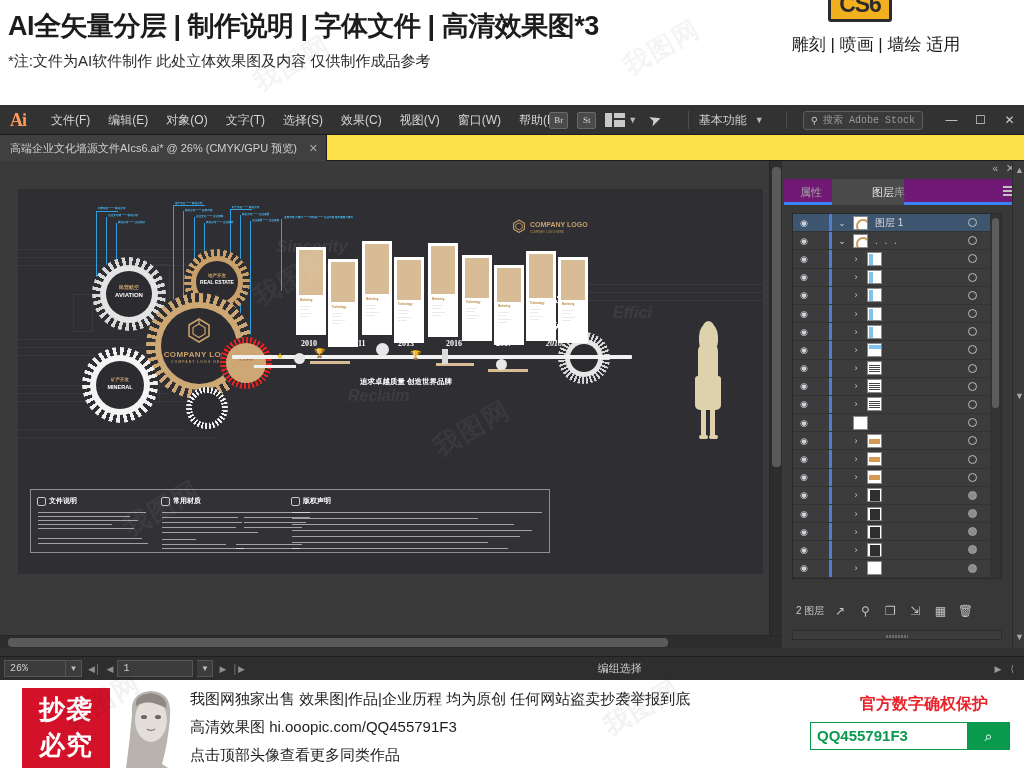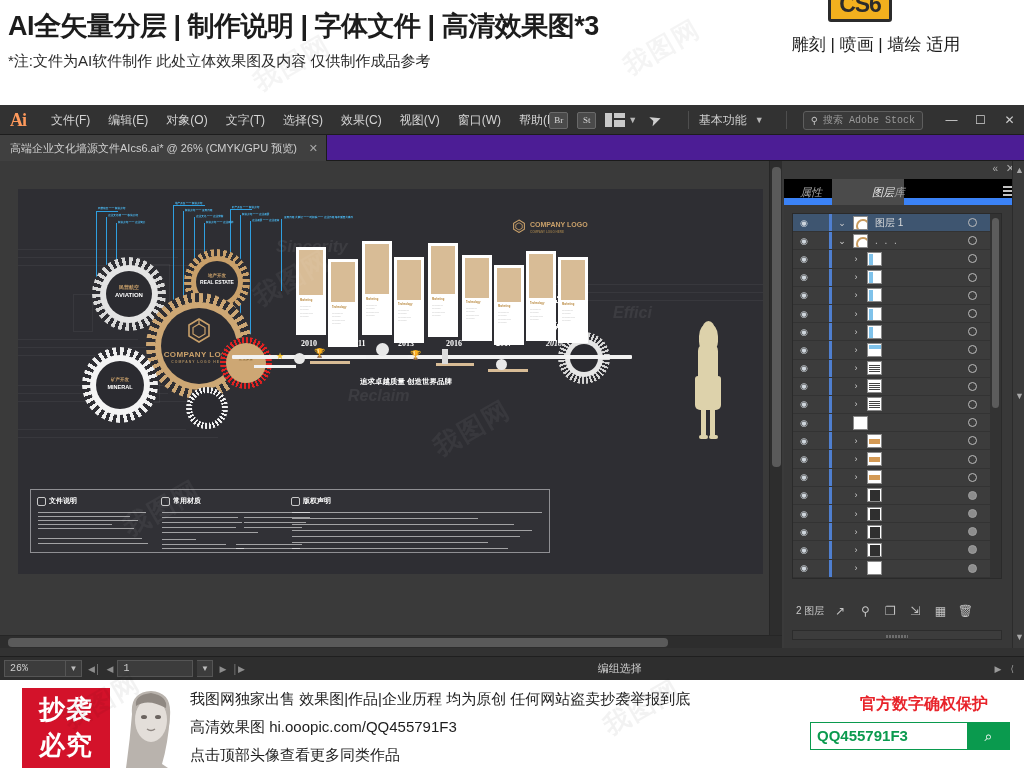--- a/index.html
+++ b/index.html
@@ -56,21 +56,21 @@
   .rocket { color:#cfcfcf; font-size:15px; margin-right:16px; transform:rotate(-20deg); }
   .sep-v { width:1px; height:18px; background:#4e4e4e; margin:0 10px; }
   .ws-label { font-size:12px; color:#cfcfcf; }
   .stock-box { display:flex; align-items:center; height:19px; border:1px solid #5e5e5e; border-radius:3px;
                background:#3a3a3a; padding:0 7px; margin-left:6px; }
   .stock-box .mag { font-size:10px; color:#c2c2c2; margin-right:5px; }
   .stock-box span.t { font-size:10px; color:#9a9a9a; font-family:"Liberation Mono", monospace;}
   .wctl { display:flex; margin-left:14px; }
   .wctl div { width:29px; height:26px; line-height:26px; text-align:center; color:#cfcfcf; font-size:12px; }
 
-  .tabbar { height:26px; background:#4c1d95; border-bottom:1px solid #1b1b1b; position:relative; }
+  .tabbar { height:26px; background:#fde047; border-bottom:1px solid #1b1b1b; position:relative; }
   .doc-tab { position:absolute; left:0; top:0; height:26px; background:#404040;
              display:flex; align-items:center; padding:0 8px 0 10px; border-right:1px solid #1b1b1b;}
   .doc-tab .nm { font-size:11px; color:#cfcfcf; white-space:nowrap; }
   .doc-tab .x { font-size:11px; color:#a8a8a8; margin-left:12px; }
 
   .work { position:relative; height:487px; background:#3a3a3a; }
 
   
   .canvas-area { position:absolute; left:0; top:0; width:782px; height:487px; background:#3a3a3a; overflow:hidden;}
   .artboard { position:absolute; left:18px; top:28px; width:745px; height:385px; background:#2e2e33; }
@@ -109,21 +109,21 @@
   .cv-scroll-v { position:absolute; right:0; top:0; width:13px; height:474px; background:#2d2d2d; border-left:1px solid #262626;}
   .cv-scroll-v .thumb { position:absolute; left:2px; top:6px; width:9px; height:300px; background:#5a5a5a; border-radius:4px;}
   .cv-scroll-h { position:absolute; left:0; bottom:0; height:13px; width:782px; background:#2d2d2d; border-top:1px solid #262626;}
   .cv-scroll-h .thumb { position:absolute; top:2px; left:8px; width:660px; height:9px; background:#5a5a5a; border-radius:4px;}
 
   
   .panel { position:absolute; left:784px; top:0; width:240px; height:487px; background:#383838; }
   .panel-top { height:18px; position:relative; background:#3a3a3a; }
   .panel-top .collapse { position:absolute; right:28px; top:2px; color:#b0b0b0; font-size:10px; letter-spacing:-2px;}
   .panel-top .closex { position:absolute; right:9px; top:1px; color:#b0b0b0; font-size:11px;}
-  .pnl-tabs { position:relative; height:26px; background:#000000; border-bottom:7px solid #3b82f6;font-style:italic;}
+  .pnl-tabs { position:relative; height:26px; background:#701a75; border-bottom:3px solid #3b82f6;}
   .pnl-tab { position:absolute; top:0; height:26px; line-height:26px; font-size:11px; color:#a7a7a7; padding:0 10px;}
   .pnl-tab.active { background:#4b4b4b; color:#e8e8e8; }
   .burger { position:absolute; right:8px; top:7px; width:13px; height:11px; }
   .burger i { display:block; height:1.6px; background:#c2c2c2; margin-bottom:2.4px;}
 
   .layer-list { position:absolute; left:8px; top:52px; width:210px; height:366px; background:#3c3c3c;
                 border:1px solid #2a2a2a; overflow:hidden; }
   .lrow { position:relative; height:18.2px; border-bottom:1px solid #333; display:flex; align-items:center;}
   .lrow.sel { background:#3e5570; }
   .eye { width:22px; text-align:center; color:#cfd6dd; font-size:9px; }

